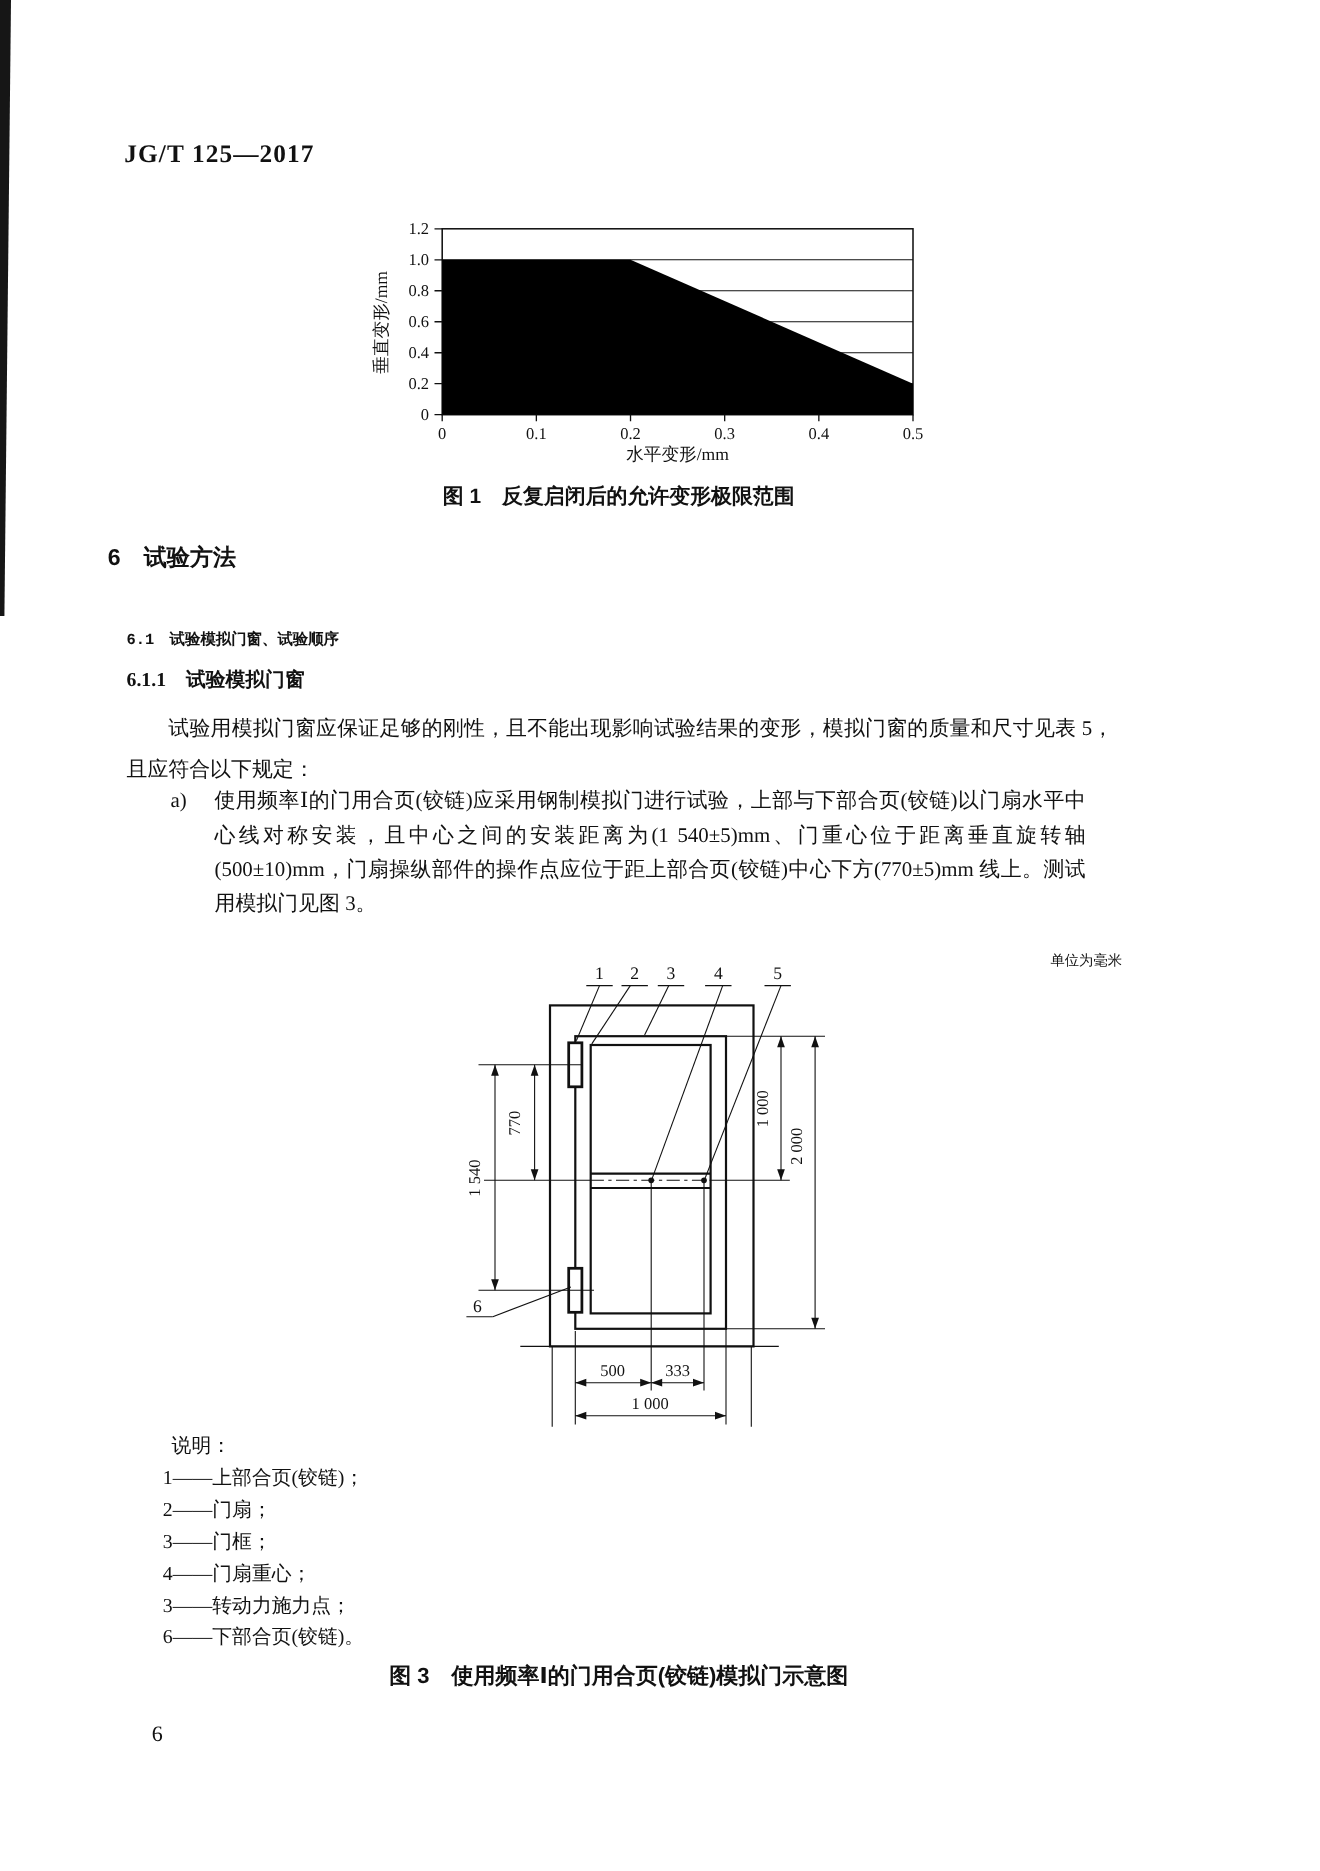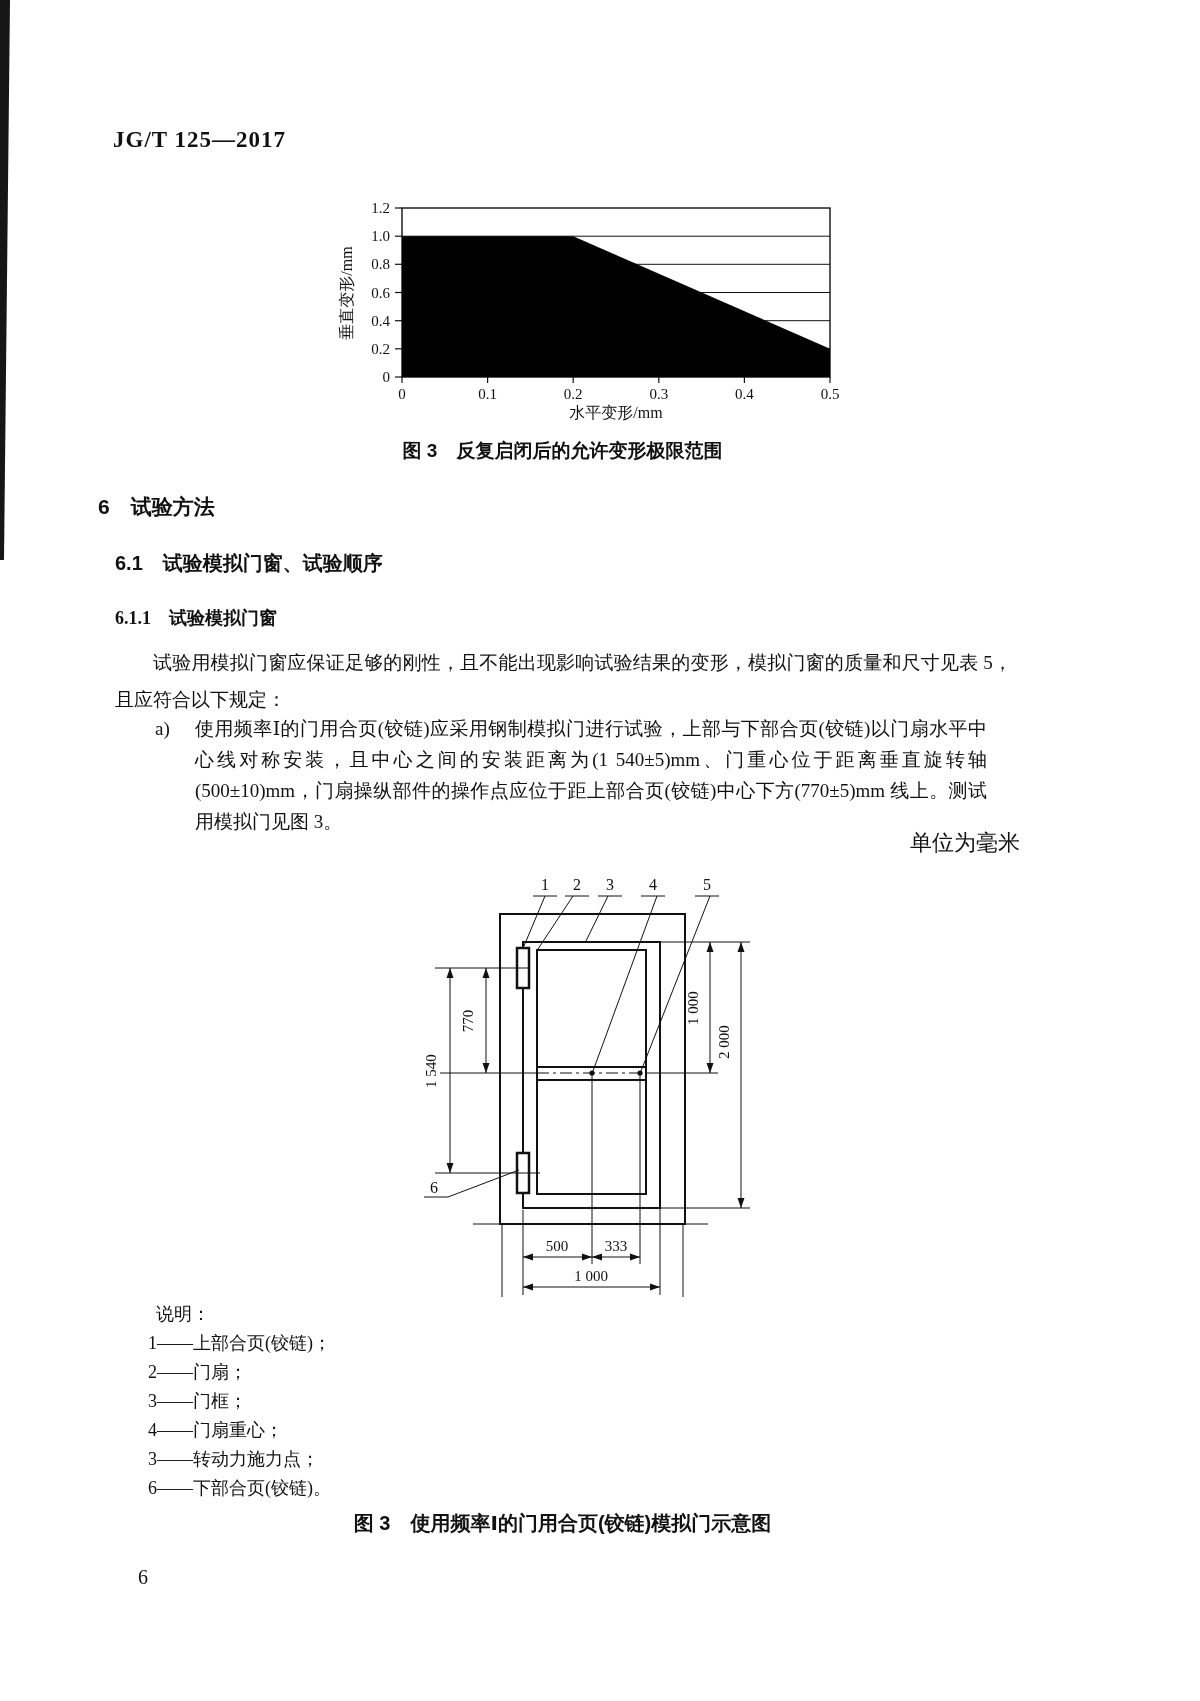--- a/index.html
+++ b/index.html
@@ -5,27 +5,27 @@
   html,body{margin:0;padding:0;}
   body{width:1200px;height:1701px;position:relative;background:#ffffff;overflow:hidden;
        font-family:"Liberation Serif","DejaVu Serif",serif;color:#111;}
   .abs{position:absolute;}
   .doc-code{left:113px;top:127px;font-size:23px;font-weight:bold;letter-spacing:1px;}
   .fig-caption{left:115px;width:895px;text-align:center;font-family:"Liberation Sans","DejaVu Sans",sans-serif;
        font-weight:bold;font-size:19px;}
   .cap2{top:438px;}
   .cap3{top:1510px;font-size:20px;}
   .h2{left:98px;top:493px;font-family:"Liberation Sans","DejaVu Sans",sans-serif;font-weight:bold;font-size:21px;}
-  .h3{left:115px;top:550px;font-family:Liberation Sans, sans-serif;font-weight:bold;font-size:20px;}
+  .h3{left:115px;top:572px;font-family:Liberation Mono, monospace;font-weight:bold;font-size:14px;}
   .h4{left:115px;top:606px;font-family:Liberation Serif, serif;font-weight:bold;font-size:18px;}
   .para{left:115px;top:644px;width:897px;font-size:19px;line-height:37px;text-align:justify;text-indent:2em;}
   .item-a{left:155px;top:713px;width:832px;display:flex;font-size:19px;line-height:31px;}
   .item-a .marker{flex:0 0 40px;}
   .item-a .txt{flex:1;text-align:justify;}
-  .unit-note{right:180px;top:828px;font-size:22px;}
+  .unit-note{right:180px;top:864px;font-size:13px;}
   .legend{left:148px;top:1300px;font-size:18px;line-height:29px;}
   .legend .legend-title{padding-left:8px;}
   .page-num{left:138px;top:1566px;font-size:20px;}
   .edge-artifact{left:0;top:0;width:12px;height:560px;background:#161616;
        clip-path:polygon(0 0,10px 0,4px 100%,0 100%);}
   svg text{font-family:"Liberation Serif","DejaVu Serif",serif;fill:#111;}
   svg .cjk{font-size:16px;}
   svg .tick{font-size:15px;}
   svg .dim{font-size:15px;}
   svg .callout{font-size:16px;}
@@ -80,21 +80,21 @@
   <text class="tick" x="187.6" y="224" text-anchor="middle">0.1</text>
   <text class="tick" x="273.2" y="224" text-anchor="middle">0.2</text>
   <text class="tick" x="358.8" y="224" text-anchor="middle">0.3</text>
   <text class="tick" x="444.4" y="224" text-anchor="middle">0.4</text>
   <text class="tick" x="530" y="224" text-anchor="middle">0.5</text>
 
   <text class="cjk" x="316" y="243" text-anchor="middle">水平变形/mm</text>
   <text class="cjk" x="52" y="118" text-anchor="middle" transform="rotate(-90 52 118)">垂直变形/mm</text>
 </svg>
 
-<div class="abs fig-caption cap2">图 3　反复启闭后的允许变形极限范围</div>
+<div class="abs fig-caption cap2">图 1　反复启闭后的允许变形极限范围</div>
 
 <div class="abs h2">6　试验方法</div>
 <div class="abs h3">6.1　试验模拟门窗、试验顺序</div>
 <div class="abs h4">6.1.1　试验模拟门窗</div>
 
 <div class="abs para">试验用模拟门窗应保证足够的刚性，且不能出现影响试验结果的变形，模拟门窗的质量和尺寸见表 5，且应符合以下规定：</div>
 
 <div class="abs item-a">
   <span class="marker">a)</span>
   <span class="txt">使用频率Ⅰ的门用合页(铰链)应采用钢制模拟门进行试验，上部与下部合页(铰链)以门扇水平中心线对称安装，且中心之间的安装距离为(1 540±5)mm、门重心位于距离垂直旋转轴(500±10)mm，门扇操纵部件的操作点应位于距上部合页(铰链)中心下方(770±5)mm 线上。测试用模拟门见图 3。</span>

